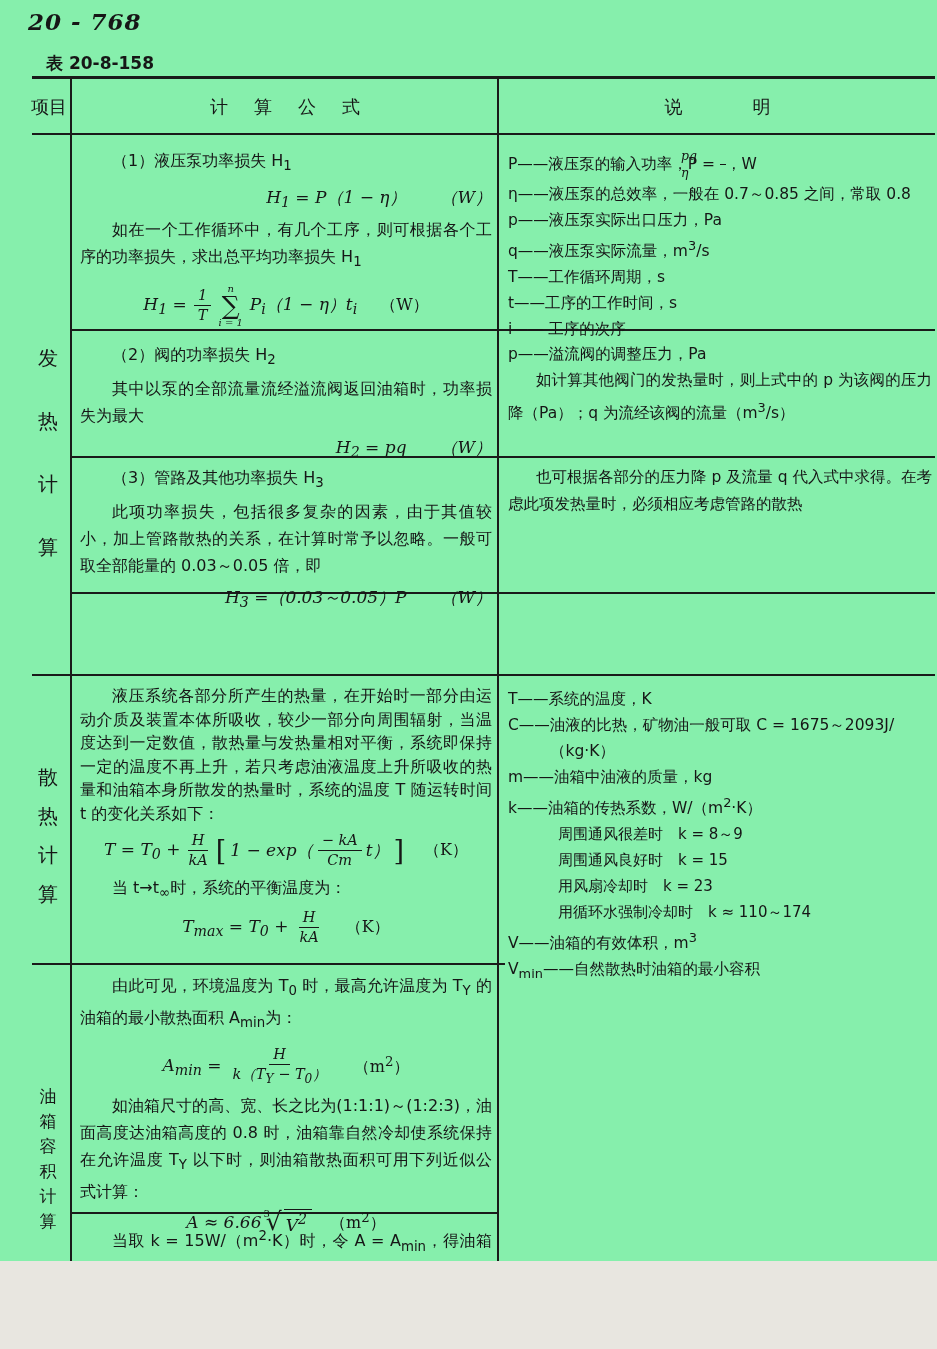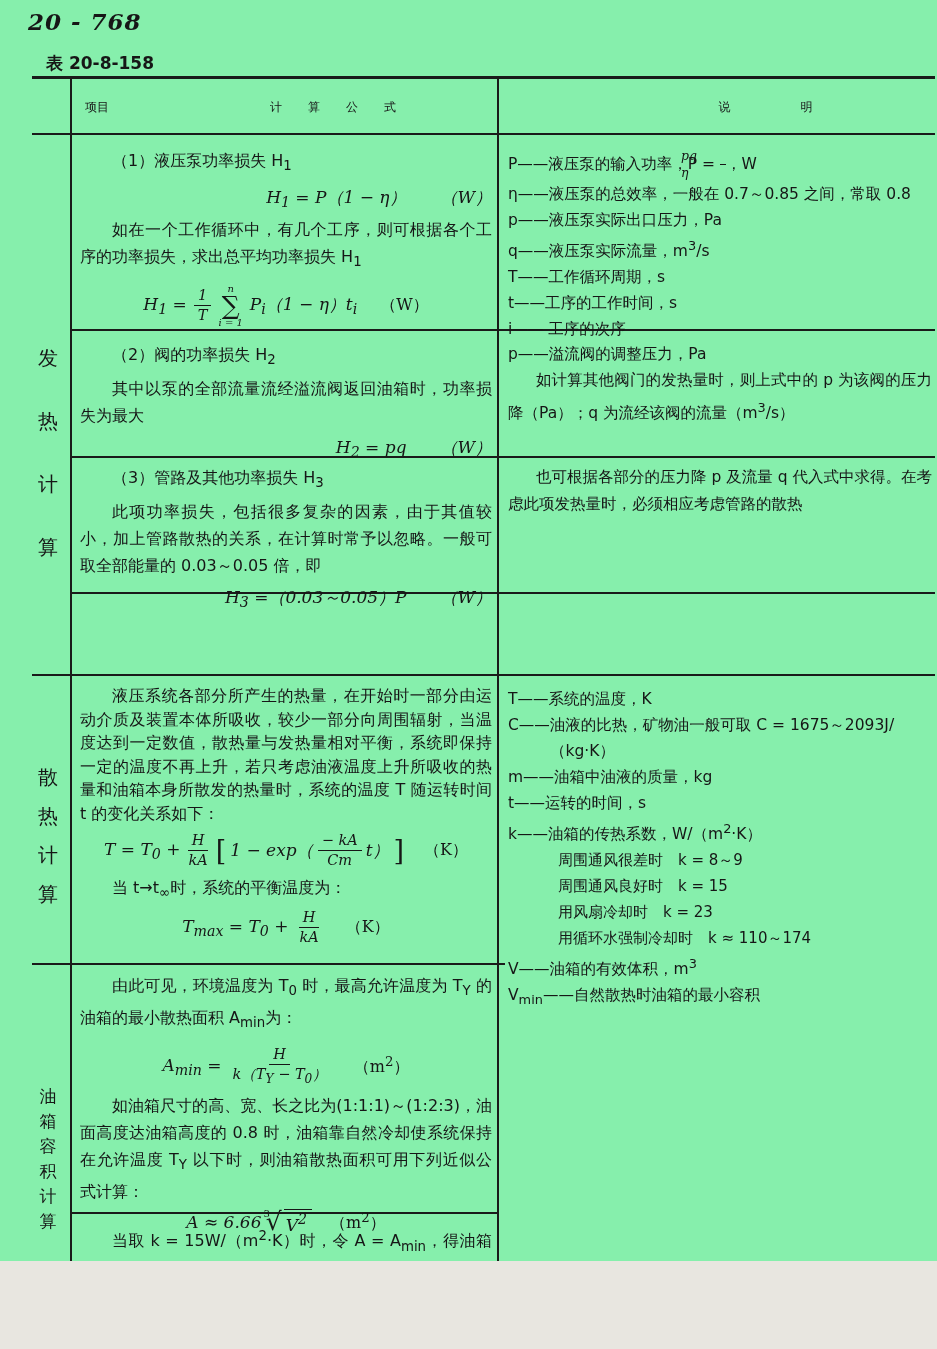--- a/index.html
+++ b/index.html
@@ -3,21 +3,21 @@
 <meta charset="utf-8">
 <style>
   html,body{margin:0;padding:0;background:#e8e6e0;}
   .page{position:relative;width:937px;height:1261px;background:#86efac;color:#161616;
         font-family:"DejaVu Sans",sans-serif;overflow:hidden;}
   .folio{position:absolute;left:28px;top:8px;font-family:"DejaVu Serif",serif;
          font-style:italic;font-weight:bold;font-size:23px;letter-spacing:1px;}
   .caption{position:absolute;left:46px;top:52px;font-size:17px;font-weight:bold;}
   .hline,.vline{position:absolute;background:#1a1a1a;}
   .colhead{position:absolute;display:flex;align-items:center;justify-content:center;
-           font-size:12px;top:84px;height:46px;margin-left:48px;}
+           font-size:18px;top:84px;height:46px;}
   .seclabel{position:absolute;display:flex;flex-direction:column;align-items:center;
             left:28px;width:40px;font-size:20px;}
   .cell{position:absolute;}
   .para{font-size:16px;line-height:27px;text-align:justify;margin:0 0 2px 0;}
   .indent{text-indent:2em;}
   .fline{text-align:right;font-family:"DejaVu Serif",serif;font-style:italic;
          font-size:17px;margin:7px 0 5px 0;}
   .fflex{display:flex;justify-content:center;align-items:center;gap:7px;margin-top:9px;
          font-family:"DejaVu Serif",serif;font-style:italic;font-size:17px;}
   .math{font-family:"DejaVu Serif",serif;font-style:italic;}
@@ -180,21 +180,20 @@
           <span class="num">H</span>
           <span class="den">kA</span>
         </span>
       <span class="unit">（K）</span>
     </div>
   </div>
   <div class="cell" style="left:508px;top:686px;width:424px;">
     <div class="note-line">T——系统的温度，K</div>
     <div class="note-line">C——油液的比热，矿物油一般可取 C = 1675～2093J/（kg·K）</div>
     <div class="note-line">m——油箱中油液的质量，kg</div>
-    <div class="note-line">t——运转的时间，s</div>
     <div class="note-line">k——油箱的传热系数，W/（m<sup>2</sup>·K）</div>
     <div class="ksub">周围通风很差时　k = 8～9</div>
     <div class="ksub">周围通风良好时　k = 15</div>
     <div class="ksub">用风扇冷却时　k = 23</div>
     <div class="ksub">用循环水强制冷却时　k ≈ 110～174</div>
     <div class="note-line">V——油箱的有效体积，m<sup>3</sup></div>
     <div class="note-line">V<sub>min</sub>——自然散热时油箱的最小容积</div>
   </div>
 
   <div class="cell" style="left:80px;top:972px;width:412px;">

